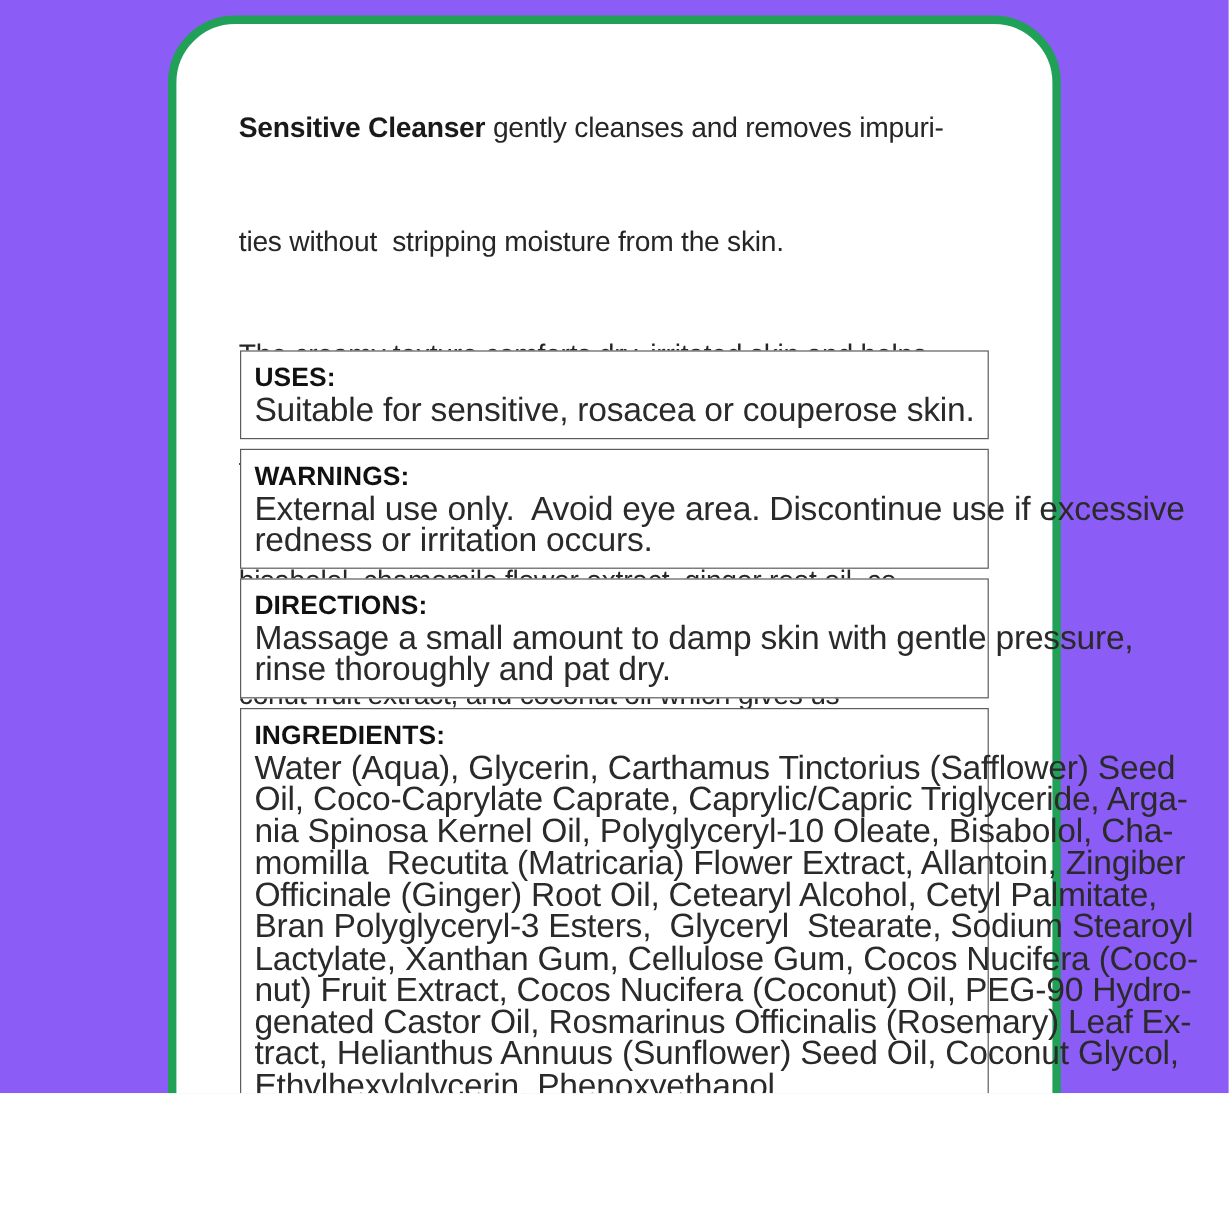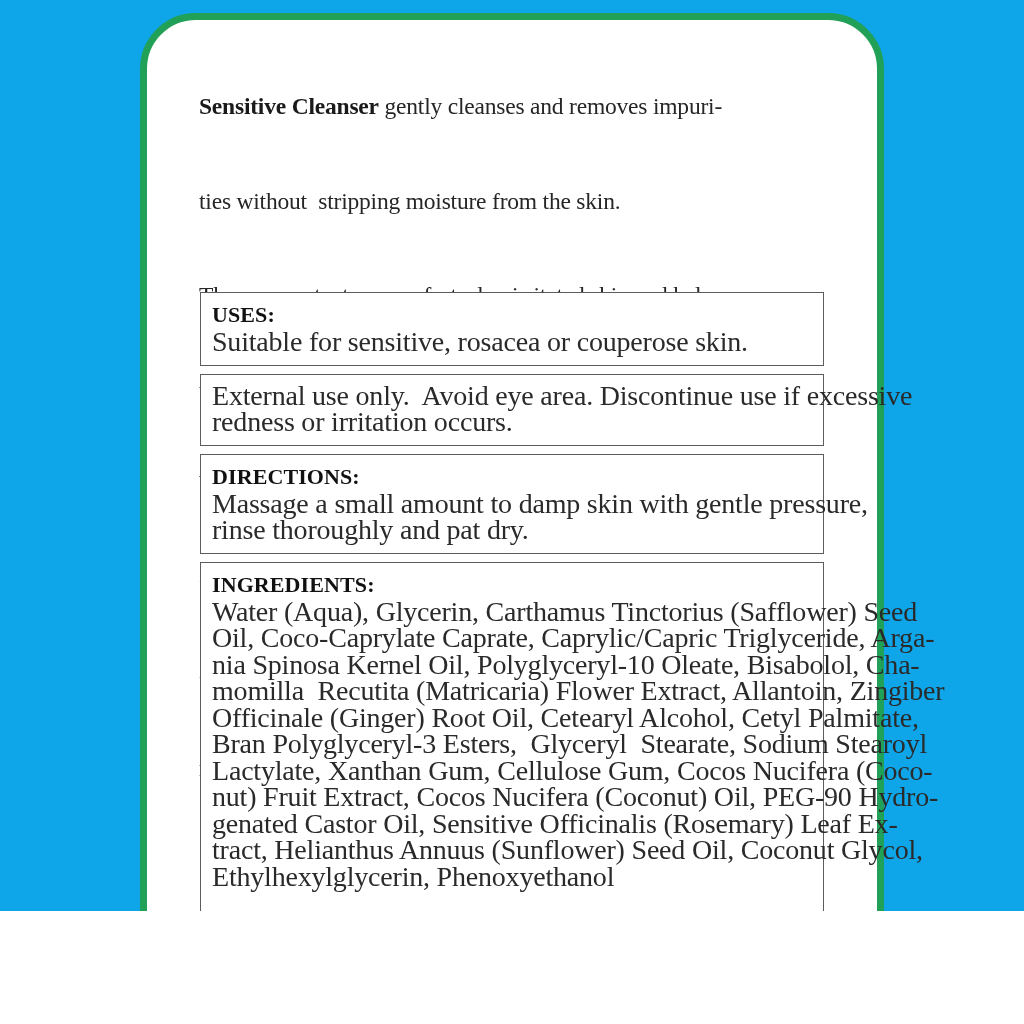--- a/index.html
+++ b/index.html
@@ -4,23 +4,23 @@
 <style>
   html, body {
     margin: 0;
     padding: 0;
     background: #ffffff;
   }
   .page {
     position: relative;
     width: 1024px;
     height: 911px;
-    background: #0ea5e9;
+    background: #8b5cf6;
     overflow: hidden;
-    font-family: Liberation Serif, serif;
+    font-family: Liberation Sans, sans-serif;
     color: #1e1e1e;
   }
   .label-border {
     position: absolute;
     left: 140px;
     top: 13px;
     width: 744px;
     height: 997px;
     box-sizing: border-box;
     border: 7px solid #21a058;
@@ -98,41 +98,42 @@
   </div>
 
   <div class="sections">
 
     <div class="section-box">
       <div class="section-title">USES:</div>
       <div class="section-line">Suitable for sensitive, rosacea or couperose skin.</div>
     </div>
 
     <div class="section-box">
+      <div class="section-title">WARNINGS:</div>
       <div class="section-line">External use only.  Avoid eye area. Discontinue use if excessive</div>
       <div class="section-line">redness or irritation occurs.</div>
     </div>
 
     <div class="section-box">
       <div class="section-title">DIRECTIONS:</div>
       <div class="section-line">Massage a small amount to damp skin with gentle pressure,</div>
       <div class="section-line">rinse thoroughly and pat dry.</div>
     </div>
 
     <div class="section-box">
       <div class="section-title">INGREDIENTS:</div>
       <div class="section-line">Water (Aqua), Glycerin, Carthamus Tinctorius (Safflower) Seed</div>
       <div class="section-line">Oil, Coco-Caprylate Caprate, Caprylic/Capric Triglyceride, Arga-</div>
       <div class="section-line">nia Spinosa Kernel Oil, Polyglyceryl-10 Oleate, Bisabolol, Cha-</div>
       <div class="section-line">momilla  Recutita (Matricaria) Flower Extract, Allantoin, Zingiber</div>
       <div class="section-line">Officinale (Ginger) Root Oil, Cetearyl Alcohol, Cetyl Palmitate,</div>
       <div class="section-line">Bran Polyglyceryl-3 Esters,  Glyceryl  Stearate, Sodium Stearoyl</div>
       <div class="section-line">Lactylate, Xanthan Gum, Cellulose Gum, Cocos Nucifera (Coco-</div>
       <div class="section-line">nut) Fruit Extract, Cocos Nucifera (Coconut) Oil, PEG-90 Hydro-</div>
-      <div class="section-line">genated Castor Oil, Sensitive Officinalis (Rosemary) Leaf Ex-</div>
+      <div class="section-line">genated Castor Oil, Rosmarinus Officinalis (Rosemary) Leaf Ex-</div>
       <div class="section-line">tract, Helianthus Annuus (Sunflower) Seed Oil, Coconut Glycol,</div>
       <div class="section-line">Ethylhexylglycerin, Phenoxyethanol</div>
       <div class="ingredients-footnote">Parabens Free</div>
     </div>
 
   </div>
 
 </div>
 
 </body></html>

